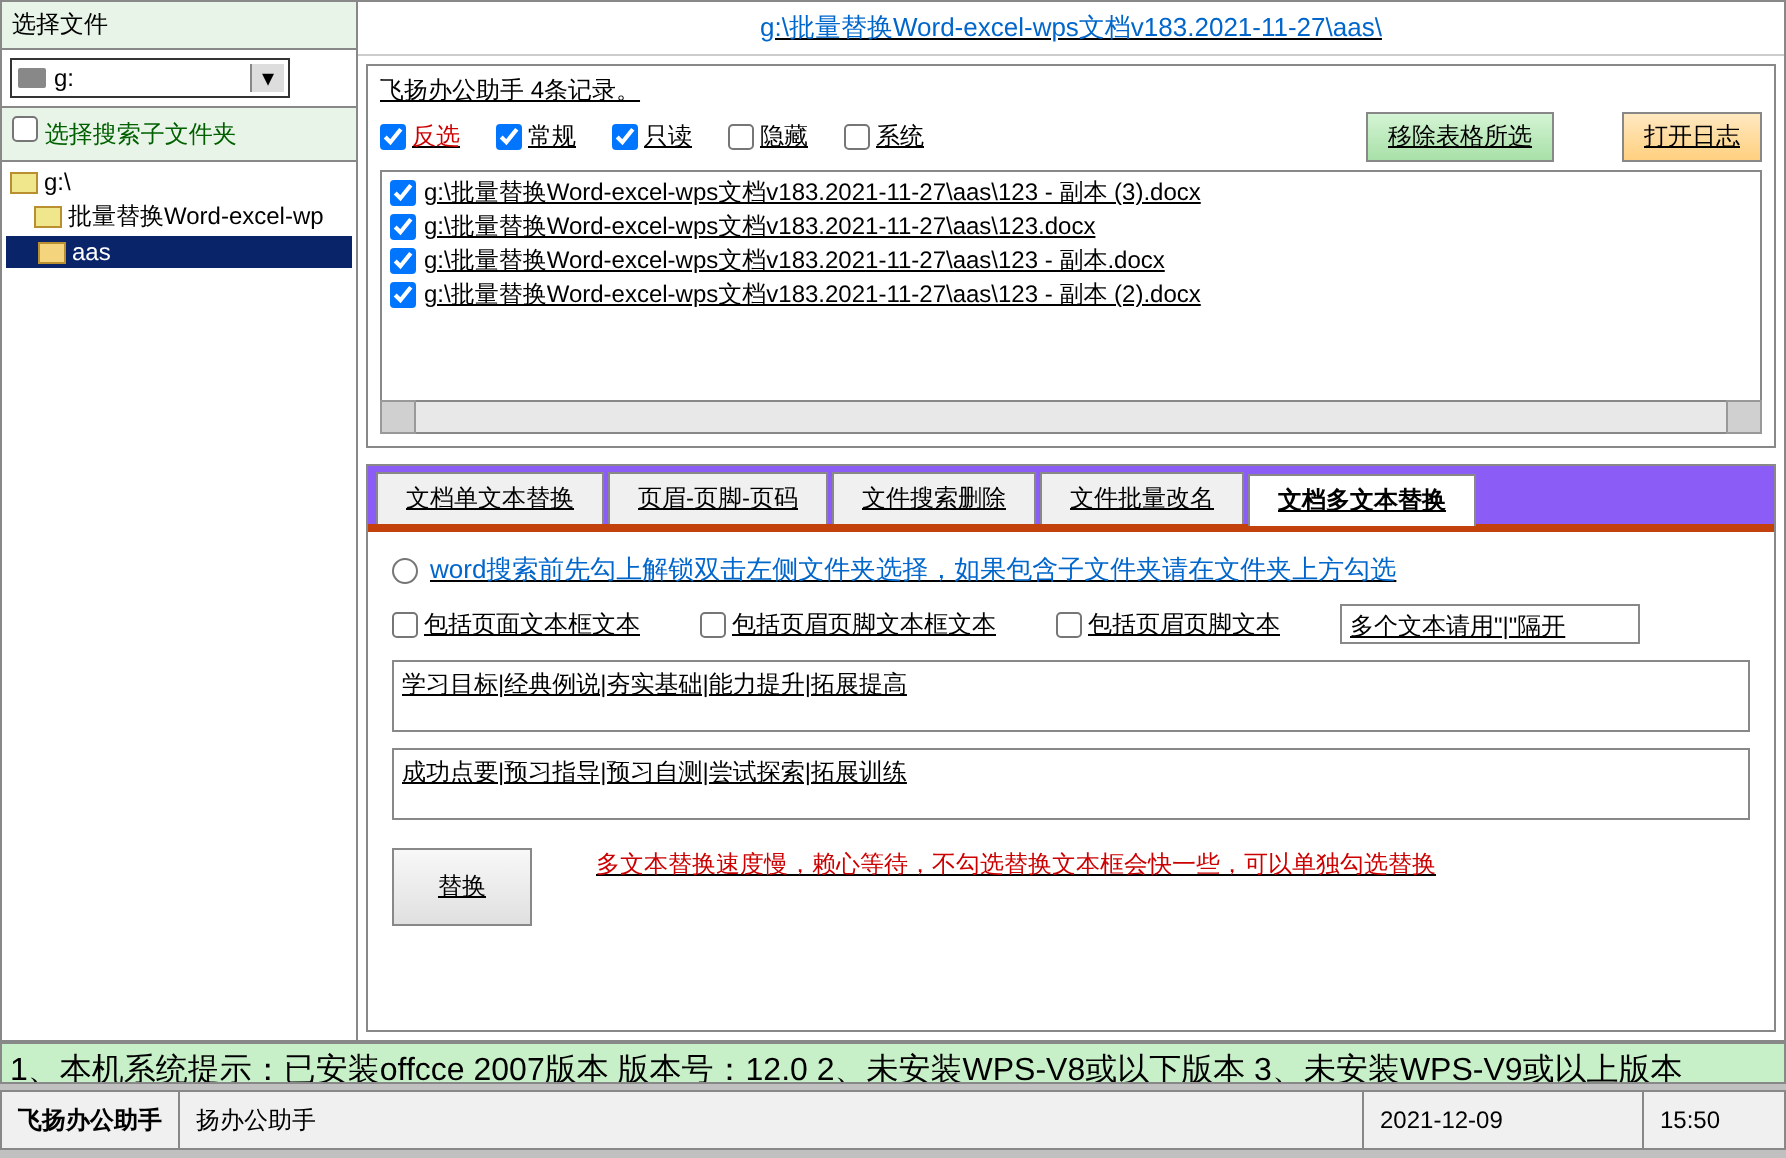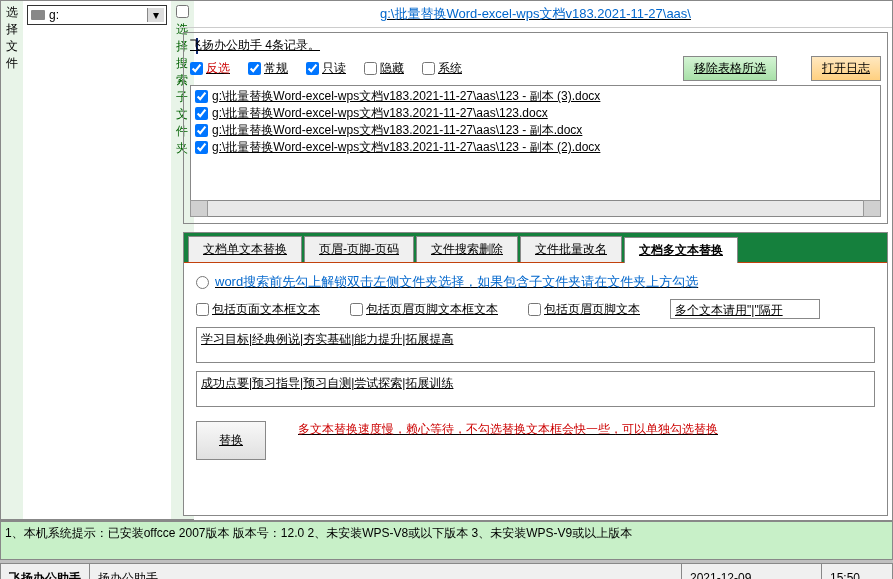--- a/index.html
+++ b/index.html
@@ -1,18 +1,18 @@
 <!DOCTYPE html>
 <html><head>
 <meta charset="utf-8">
 <style>
 * { box-sizing: border-box; margin: 0; padding: 0; }
 body { font-family: "SimSun", "宋体", sans-serif; font-size: 12px; background: #c0c0c0; width: 893px; height: 579px; overflow: hidden; }
 .main { display: flex; height: 521px; border: 1px solid #888; background: #fff; }
-.left-panel { width: 178px; border-right: 1px solid #888; display: flex; flex-direction: row; }
+.left-panel { width: 178px; border-right: 1px solid #888; display: flex; flex-direction: column; }
 .left-header { background: #e8f4e8; border-bottom: 1px solid #888; padding: 3px 5px; font-size: 12px; }
 .drive-row { padding: 4px; background: #fff; border-bottom: 1px solid #888; }
 .drive-select { width: 140px; height: 20px; font-size: 12px; border: 1px solid #333; background: #fff; display: inline-flex; align-items: center; padding: 0 3px; position: relative; }
 .drive-select::after { content: "▾"; position: absolute; right: 2px; background: #ddd; width: 16px; text-align: center; border-left: 1px solid #888; }
 .drive-icon { width: 14px; height: 10px; background: #888; display: inline-block; margin-right: 4px; border-radius: 1px; }
 .subfolder-row { background: #e8f4e8; padding: 4px 5px; border-bottom: 1px solid #888; }
 .subfolder-row label { color: #006000; }
 .tree { flex: 1; background: #fff; padding: 2px; overflow: hidden; }
 .tree-item { display: flex; align-items: center; padding: 1px 2px; white-space: nowrap; overflow: hidden; }
 .tree-item.indent1 { padding-left: 14px; }
@@ -33,35 +33,35 @@
 .btn-orange { background: linear-gradient(#ffe8c0, #ffd080); }
 .spacer { flex: 1; }
 .file-list { border: 1px solid #888; background: #fff; height: 116px; overflow: auto; padding: 2px; }
 .file-item { display: flex; align-items: center; padding: 0 2px; white-space: nowrap; }
 .file-item input { margin-right: 4px; }
 .hscroll { height: 16px; background: #e8e8e8; border: 1px solid #888; border-top: none; position: relative; }
 .hscroll::before, .hscroll::after { content: ""; position: absolute; width: 16px; height: 100%; background: #d0d0d0; border: 1px solid #999; top: -1px; }
 .hscroll::before { left: -1px; }
 .hscroll::after { right: -1px; }
 .tabs-area { border: 1px solid #888; margin: 4px; flex: 1; display: flex; flex-direction: column; }
-.tab-row { display: flex; border-bottom: 1px solid #c2410c; background: #15803d; padding: 3px 4px 0 4px; gap: 2px; }
+.tab-row { display: flex; border-bottom: 4px solid #c2410c; background: #8b5cf6; padding: 3px 4px 0 4px; gap: 2px; }
 .tab { border: 1px solid #888; border-bottom: none; padding: 4px 14px; background: #f0f0f0; font-size: 12px; cursor: pointer; }
 .tab.active { background: #fff; font-weight: bold; position: relative; top: 1px; }
 .tab-content { flex: 1; padding: 10px 12px; background: #fff; display: flex; flex-direction: column; gap: 8px; }
 .radio-row { color: #0066cc; font-size: 13px; display: flex; align-items: center; }
 .radio-row input { margin-right: 6px; }
 .include-row { display: flex; align-items: center; gap: 10px; }
 .include-row label { display: inline-flex; align-items: center; margin-right: 20px; justify-content: space-between; }
 .include-row input[type=checkbox] { margin-right: 3px; }
 .hint-box { border: 1px solid #888; padding: 2px 4px; font-size: 12px; width: 150px; height: 20px; }
 .textarea { border: 1px solid #888; width: 100%; height: 36px; padding: 3px 4px; font-size: 12px; font-family: inherit; resize: none; }
 .replace-row { display: flex; align-items: flex-start; gap: 32px; margin-top: 6px; }
 .replace-btn { padding: 10px 22px; }
 .warn-text { color: #cc0000; font-size: 12px; }
-.status-bar { background: #c8f0c8; border: 1px solid #888; padding: 3px 4px; font-size: 12px; height: 39px; overflow: hidden; }
+.status-bar { background: #c8f0c8; border: 1px solid #888; padding: 3px 4px; font-size: 16px; height: 21px; overflow: hidden; }
 .bottom-bar { display: flex; align-items: center; background: #f0f0f0; border: 1px solid #888; height: 30px; margin-top: 3px; }
 .bottom-cell { border-right: 1px solid #888; padding: 4px 8px; height: 100%; display: flex; align-items: center; }
 .bottom-title { font-weight: bold; }
 </style>
 </head>
 <body>
 
 <div class="main">
   <div class="left-panel">
     <div class="left-header">选择文件</div>

